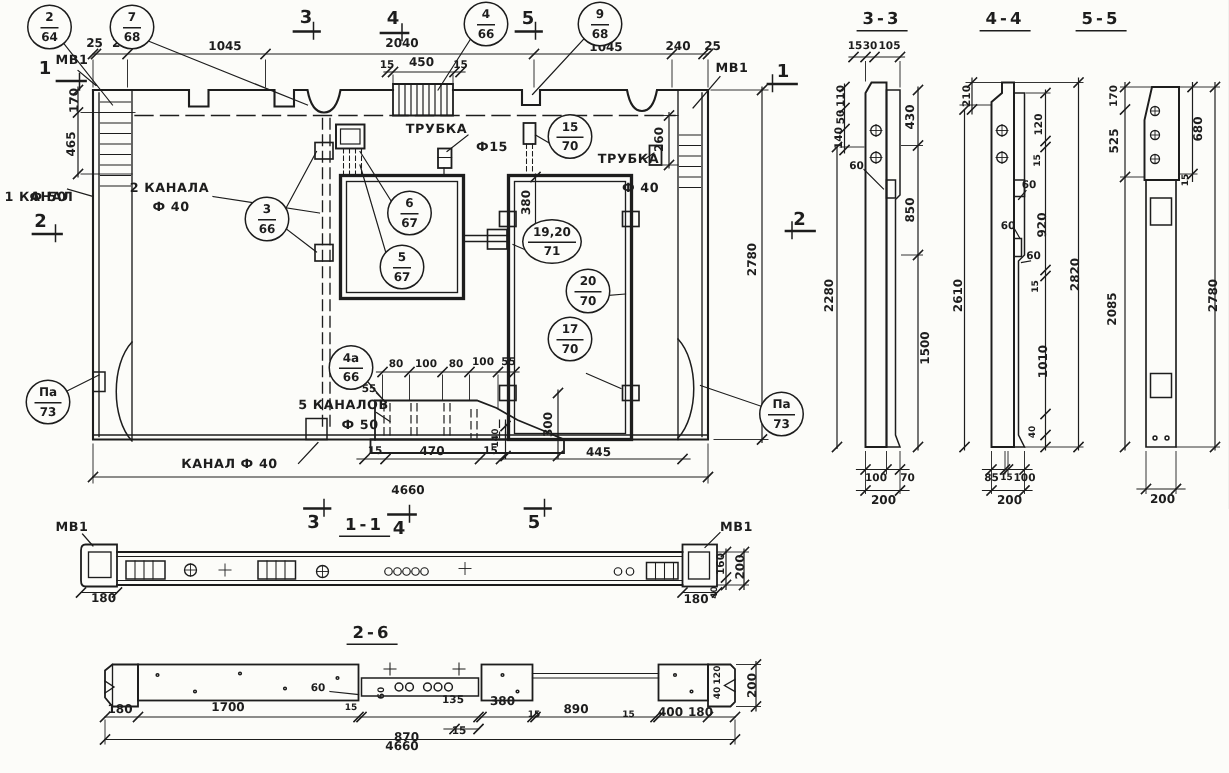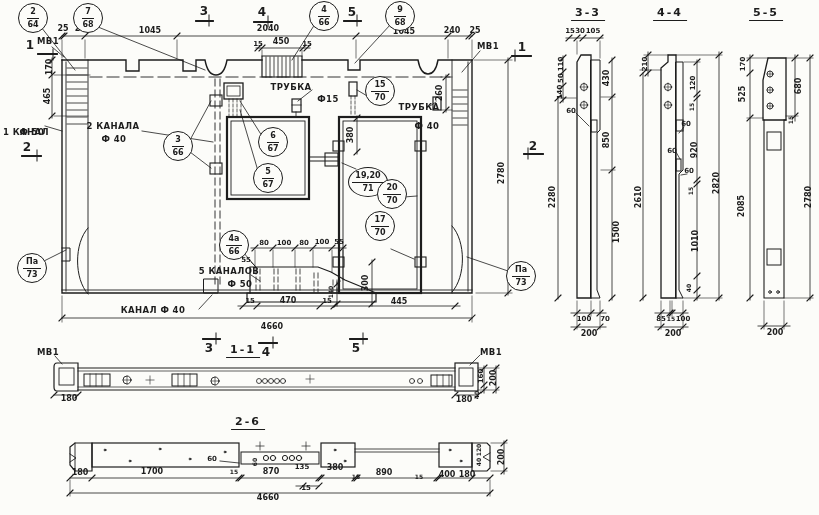--- a/index.html
+++ b/index.html
@@ -266,21 +266,21 @@
         <span class="bot">67</span>
       </div>
       <div class="callout" style="width: 28px; height: 28px; left: 268px; top: 178px; transform: translate(-50%, -50%);">
         <span class="top">5</span>
         <span class="bot">67</span>
       </div>
       <div class="callout" style="width: 28px; height: 28px; left: 380px; top: 91px; transform: translate(-50%, -50%);">
         <span class="top">15</span>
         <span class="bot">70</span>
       </div>
-      <div class="callout" style="width: 38px; height: 28px; left: 368px; top: 182px; transform: translate(-50%, -50%);">
+      <div class="callout" style="width: 38px; height: 28px; left: 368px; top: 161px; transform: translate(-50%, -50%);">
         <span class="top">19,20</span>
         <span class="bot">71</span>
       </div>
       <div class="callout" style="width: 28px; height: 28px; left: 392px; top: 194px; transform: translate(-50%, -50%);">
         <span class="top">20</span>
         <span class="bot">70</span>
       </div>
       <div class="callout" style="width: 28px; height: 28px; left: 380px; top: 226px; transform: translate(-50%, -50%);">
         <span class="top">17</span>
         <span class="bot">70</span>
@@ -322,21 +322,21 @@
       <div class="ann" style="left: 696px; top: 241px; transform: translate(-50%, -50%) rotate(-90deg);">1010</div>
       <div class="ann" style="left: 689px; top: 288px; font-size: 6px; transform: translate(-50%, -50%) rotate(-90deg);">40</div>
       <div class="ann" style="left: 686px; top: 124px; font-size: 7px; transform: translate(-50%, -50%);">60</div>
       <div class="ann" style="left: 672px; top: 151px; font-size: 7px; transform: translate(-50%, -50%);">60</div>
       <div class="ann" style="left: 689px; top: 171px; font-size: 7px; transform: translate(-50%, -50%);">60</div>
       <div class="ann" style="left: 717px; top: 183px; transform: translate(-50%, -50%) rotate(-90deg);">2820</div>
       <div class="ann" style="left: 661px; top: 319px; font-size: 7px; transform: translate(-50%, -50%);">85</div>
       <div class="ann" style="left: 671px; top: 319px; font-size: 6px; transform: translate(-50%, -50%);">15</div>
       <div class="ann" style="left: 683px; top: 319px; font-size: 7px; transform: translate(-50%, -50%);">100</div>
       <div class="ann" style="left: 673px; top: 334px; transform: translate(-50%, -50%);">200</div>
-      <div class="ann title" style="left: 766px; top: 14px; transform: translate(-50%, -50%);">5-5</div>
+      <div class="ann title" style="left: 734px; top: 14px; transform: translate(-50%, -50%);">5-5</div>
       <div class="ann" style="left: 743px; top: 64px; font-size: 7px; transform: translate(-50%, -50%) rotate(-90deg);">170</div>
       <div class="ann" style="left: 743px; top: 94px; transform: translate(-50%, -50%) rotate(-90deg);">525</div>
       <div class="ann" style="left: 742px; top: 206px; transform: translate(-50%, -50%) rotate(-90deg);">2085</div>
       <div class="ann" style="left: 799px; top: 86px; transform: translate(-50%, -50%) rotate(-90deg);">680</div>
       <div class="ann" style="left: 791px; top: 120px; font-size: 6px; transform: translate(-50%, -50%) rotate(-90deg);">15</div>
       <div class="ann" style="left: 809px; top: 197px; transform: translate(-50%, -50%) rotate(-90deg);">2780</div>
       <div class="ann" style="left: 775px; top: 333px; transform: translate(-50%, -50%);">200</div>
       <div class="ann title" style="left: 243px; top: 351px; transform: translate(-50%, -50%);">1-1</div>
       <div class="ann label" style="left: 48px; top: 352px; transform: translate(-50%, -50%);">МВ1</div>
       <div class="ann label" style="left: 491px; top: 352px; transform: translate(-50%, -50%);">МВ1</div>
@@ -344,21 +344,21 @@
       <div class="ann" style="left: 464px; top: 400px; transform: translate(-50%, -50%);">180</div>
       <div class="ann" style="left: 481px; top: 376px; font-size: 7px; transform: translate(-50%, -50%) rotate(-90deg);">160</div>
       <div class="ann" style="left: 477px; top: 395px; font-size: 6px; transform: translate(-50%, -50%) rotate(-90deg);">40</div>
       <div class="ann" style="left: 494px; top: 378px; transform: translate(-50%, -50%) rotate(-90deg);">200</div>
       <div class="ann title" style="left: 248px; top: 423px; transform: translate(-50%, -50%);">2-6</div>
       <div class="ann" style="left: 80px; top: 473px; transform: translate(-50%, -50%);">180</div>
       <div class="ann" style="left: 152px; top: 472px; transform: translate(-50%, -50%);">1700</div>
       <div class="ann" style="left: 212px; top: 459px; font-size: 7px; transform: translate(-50%, -50%);">60</div>
       <div class="ann" style="left: 234px; top: 472px; font-size: 6px; transform: translate(-50%, -50%);">15</div>
       <div class="ann" style="left: 255px; top: 462px; font-size: 6px; transform: translate(-50%, -50%) rotate(-90deg);">60</div>
-      <div class="ann" style="left: 271px; top: 472px; transform: translate(-50%, -50%);">870</div>
+      <div class="ann" style="left: 271px; top: 492px; transform: translate(-50%, -50%);">870</div>
       <div class="ann" style="left: 302px; top: 467px; font-size: 7px; transform: translate(-50%, -50%);">135</div>
       <div class="ann" style="left: 306px; top: 488px; font-size: 7px; transform: translate(-50%, -50%);">15</div>
       <div class="ann" style="left: 335px; top: 468px; transform: translate(-50%, -50%);">380</div>
       <div class="ann" style="left: 356px; top: 477px; font-size: 6px; transform: translate(-50%, -50%);">15</div>
       <div class="ann" style="left: 384px; top: 473px; transform: translate(-50%, -50%);">890</div>
       <div class="ann" style="left: 419px; top: 477px; font-size: 6px; transform: translate(-50%, -50%);">15</div>
       <div class="ann" style="left: 447px; top: 475px; transform: translate(-50%, -50%);">400</div>
       <div class="ann" style="left: 467px; top: 475px; transform: translate(-50%, -50%);">180</div>
       <div class="ann" style="left: 268px; top: 498px; transform: translate(-50%, -50%);">4660</div>
       <div class="ann" style="left: 479px; top: 450px; font-size: 6px; transform: translate(-50%, -50%) rotate(-90deg);">120</div>

